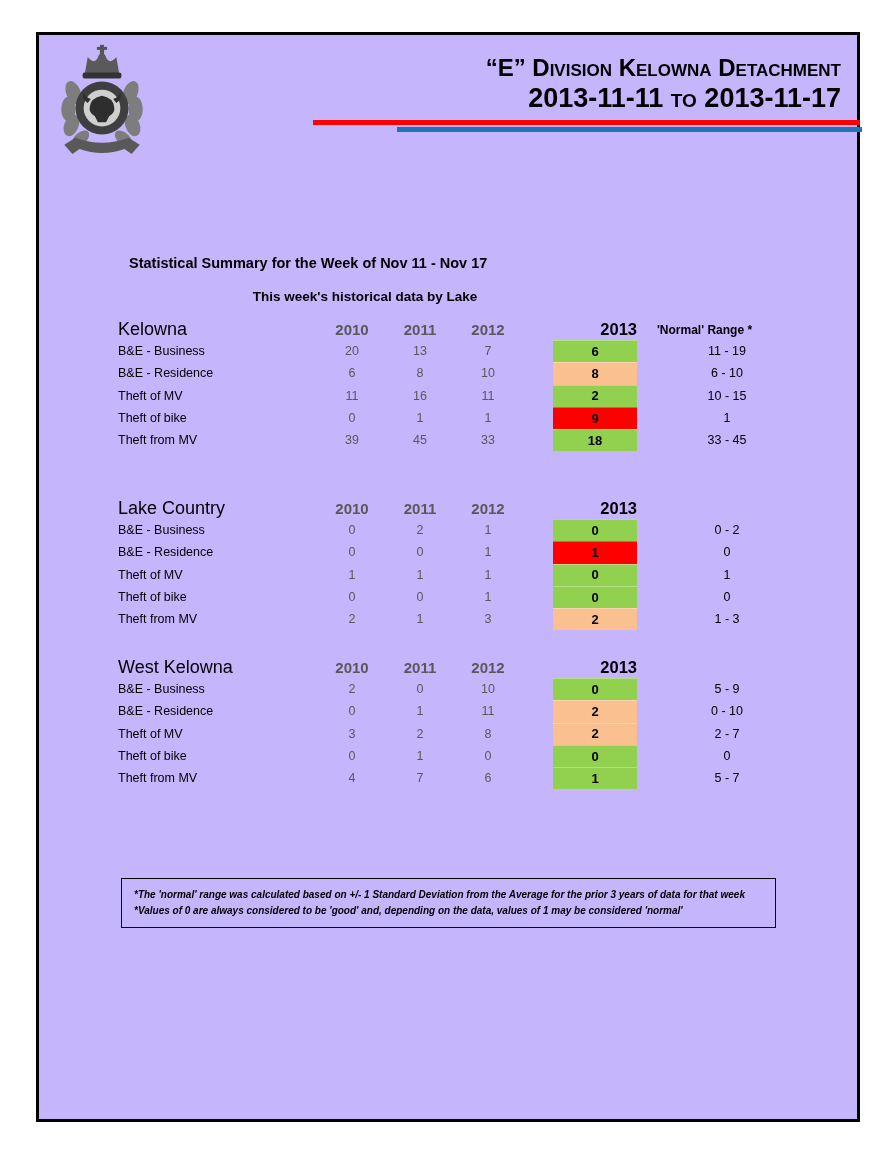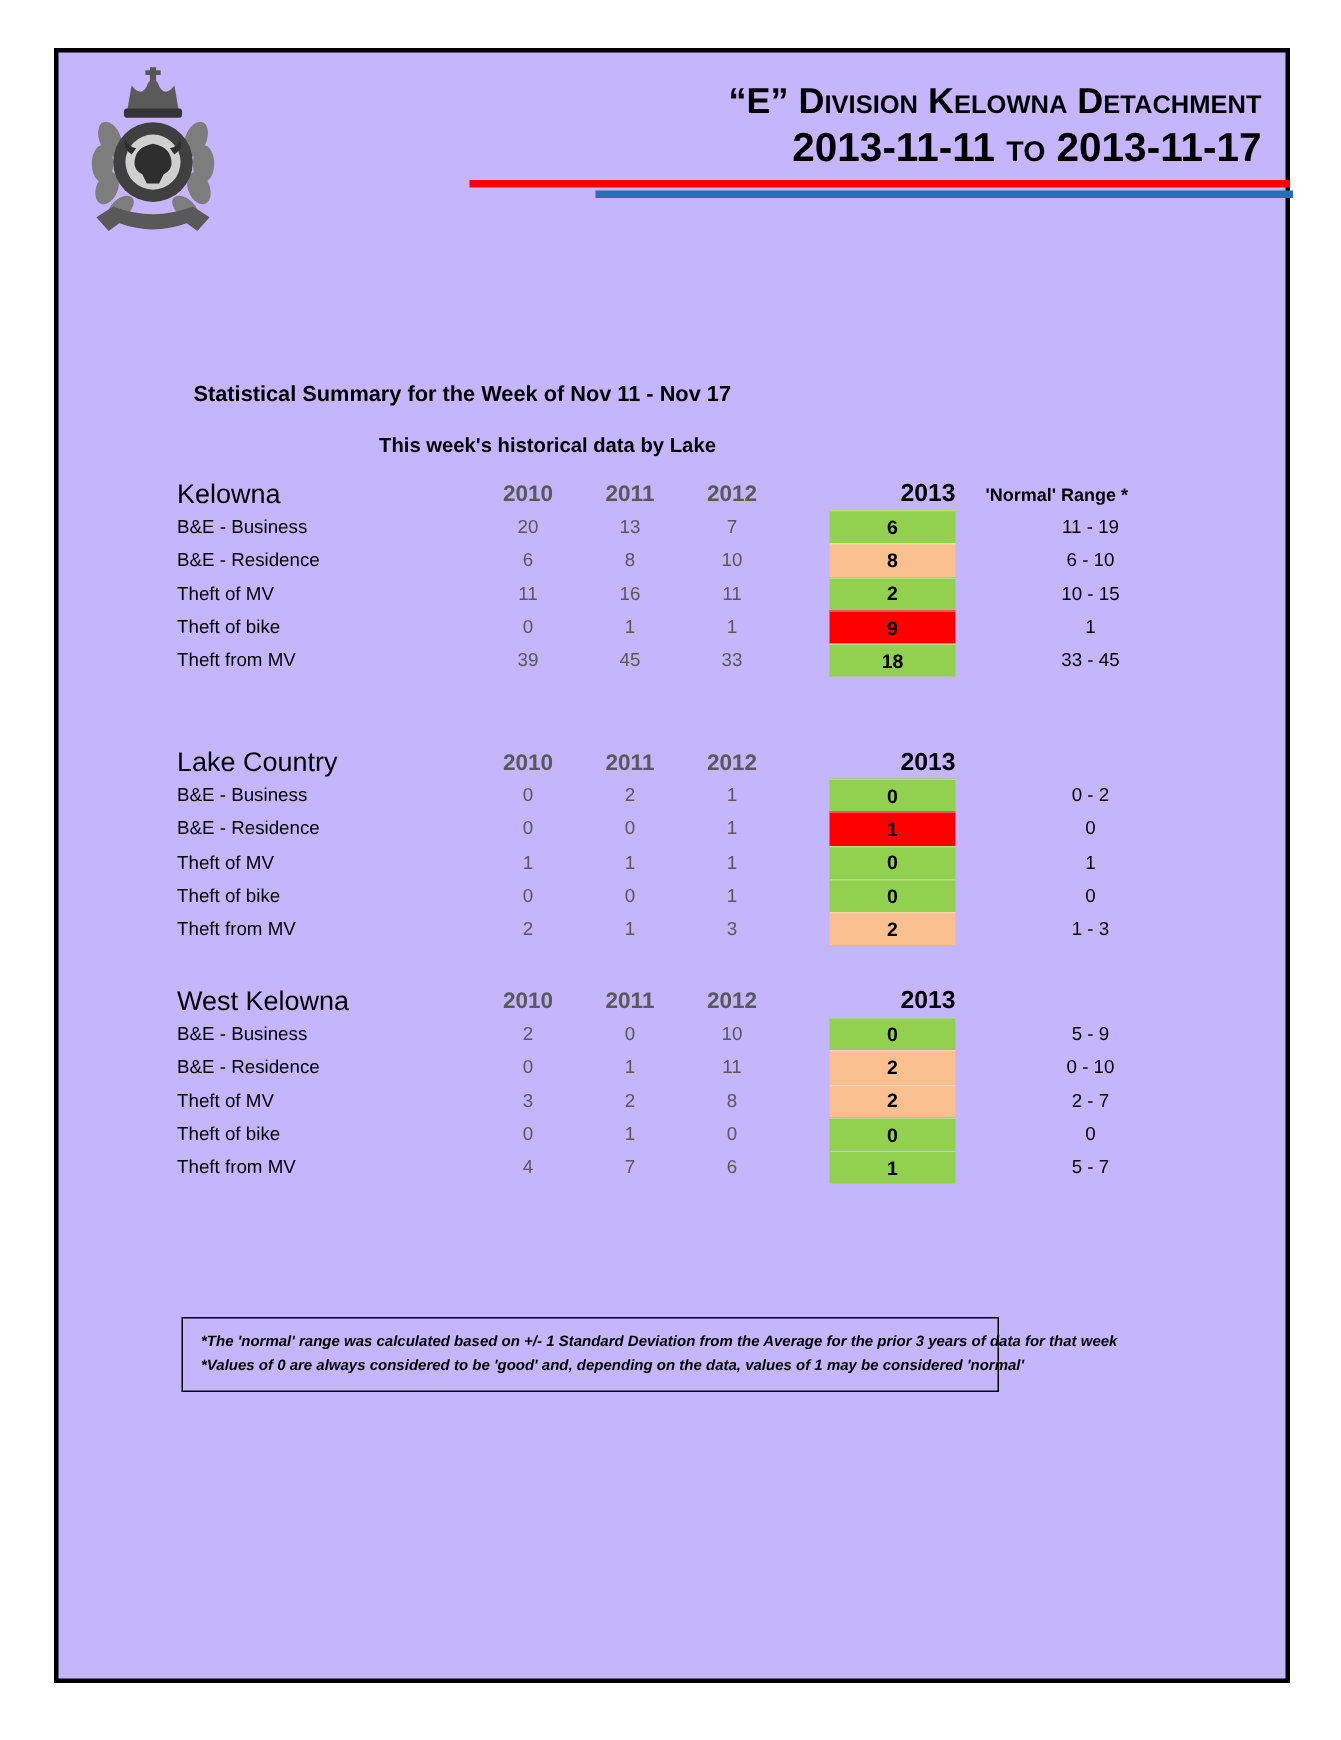--- a/index.html
+++ b/index.html
@@ -26,21 +26,21 @@
   .h-normal{font-size:12px;font-weight:700;color:#000;align-self:end;padding-bottom:4px;line-height:1;}
   .cell{display:flex;align-items:center;}
   .cell-label{font-size:12.5px;}
   .cell-num{font-size:12.5px;color:#595959;justify-content:center;}
   .cell-2013{font-size:13px;font-weight:700;color:#000;justify-content:center;
     box-shadow:inset 0 1px 0 rgba(255,255,255,0.3);}
   .cell-2013[data-status="good"]{background:#92D050;}
   .cell-2013[data-status="warn"]{background:#FAC090;}
   .cell-2013[data-status="bad"]{background:#FF0000;}
   .cell-normal{font-size:12.5px;justify-content:center;}
-  .footnote-box{position:absolute;left:82px;top:843px;width:545px;height:50px;border:1.5px solid #000;
+  .footnote-box{position:absolute;left:82px;top:843px;width:655px;height:50px;border:1.5px solid #000;
     box-sizing:border-box;padding:8px 0 0 12px;}
   .footnote-line{font-size:10px;font-weight:700;font-style:italic;line-height:16px;white-space:nowrap;}
 </style>
 </head>
 <body>
 
 <div class="page">
 
   <div class="crest">
     <svg viewBox="0 0 100 118" width="102" height="122">

